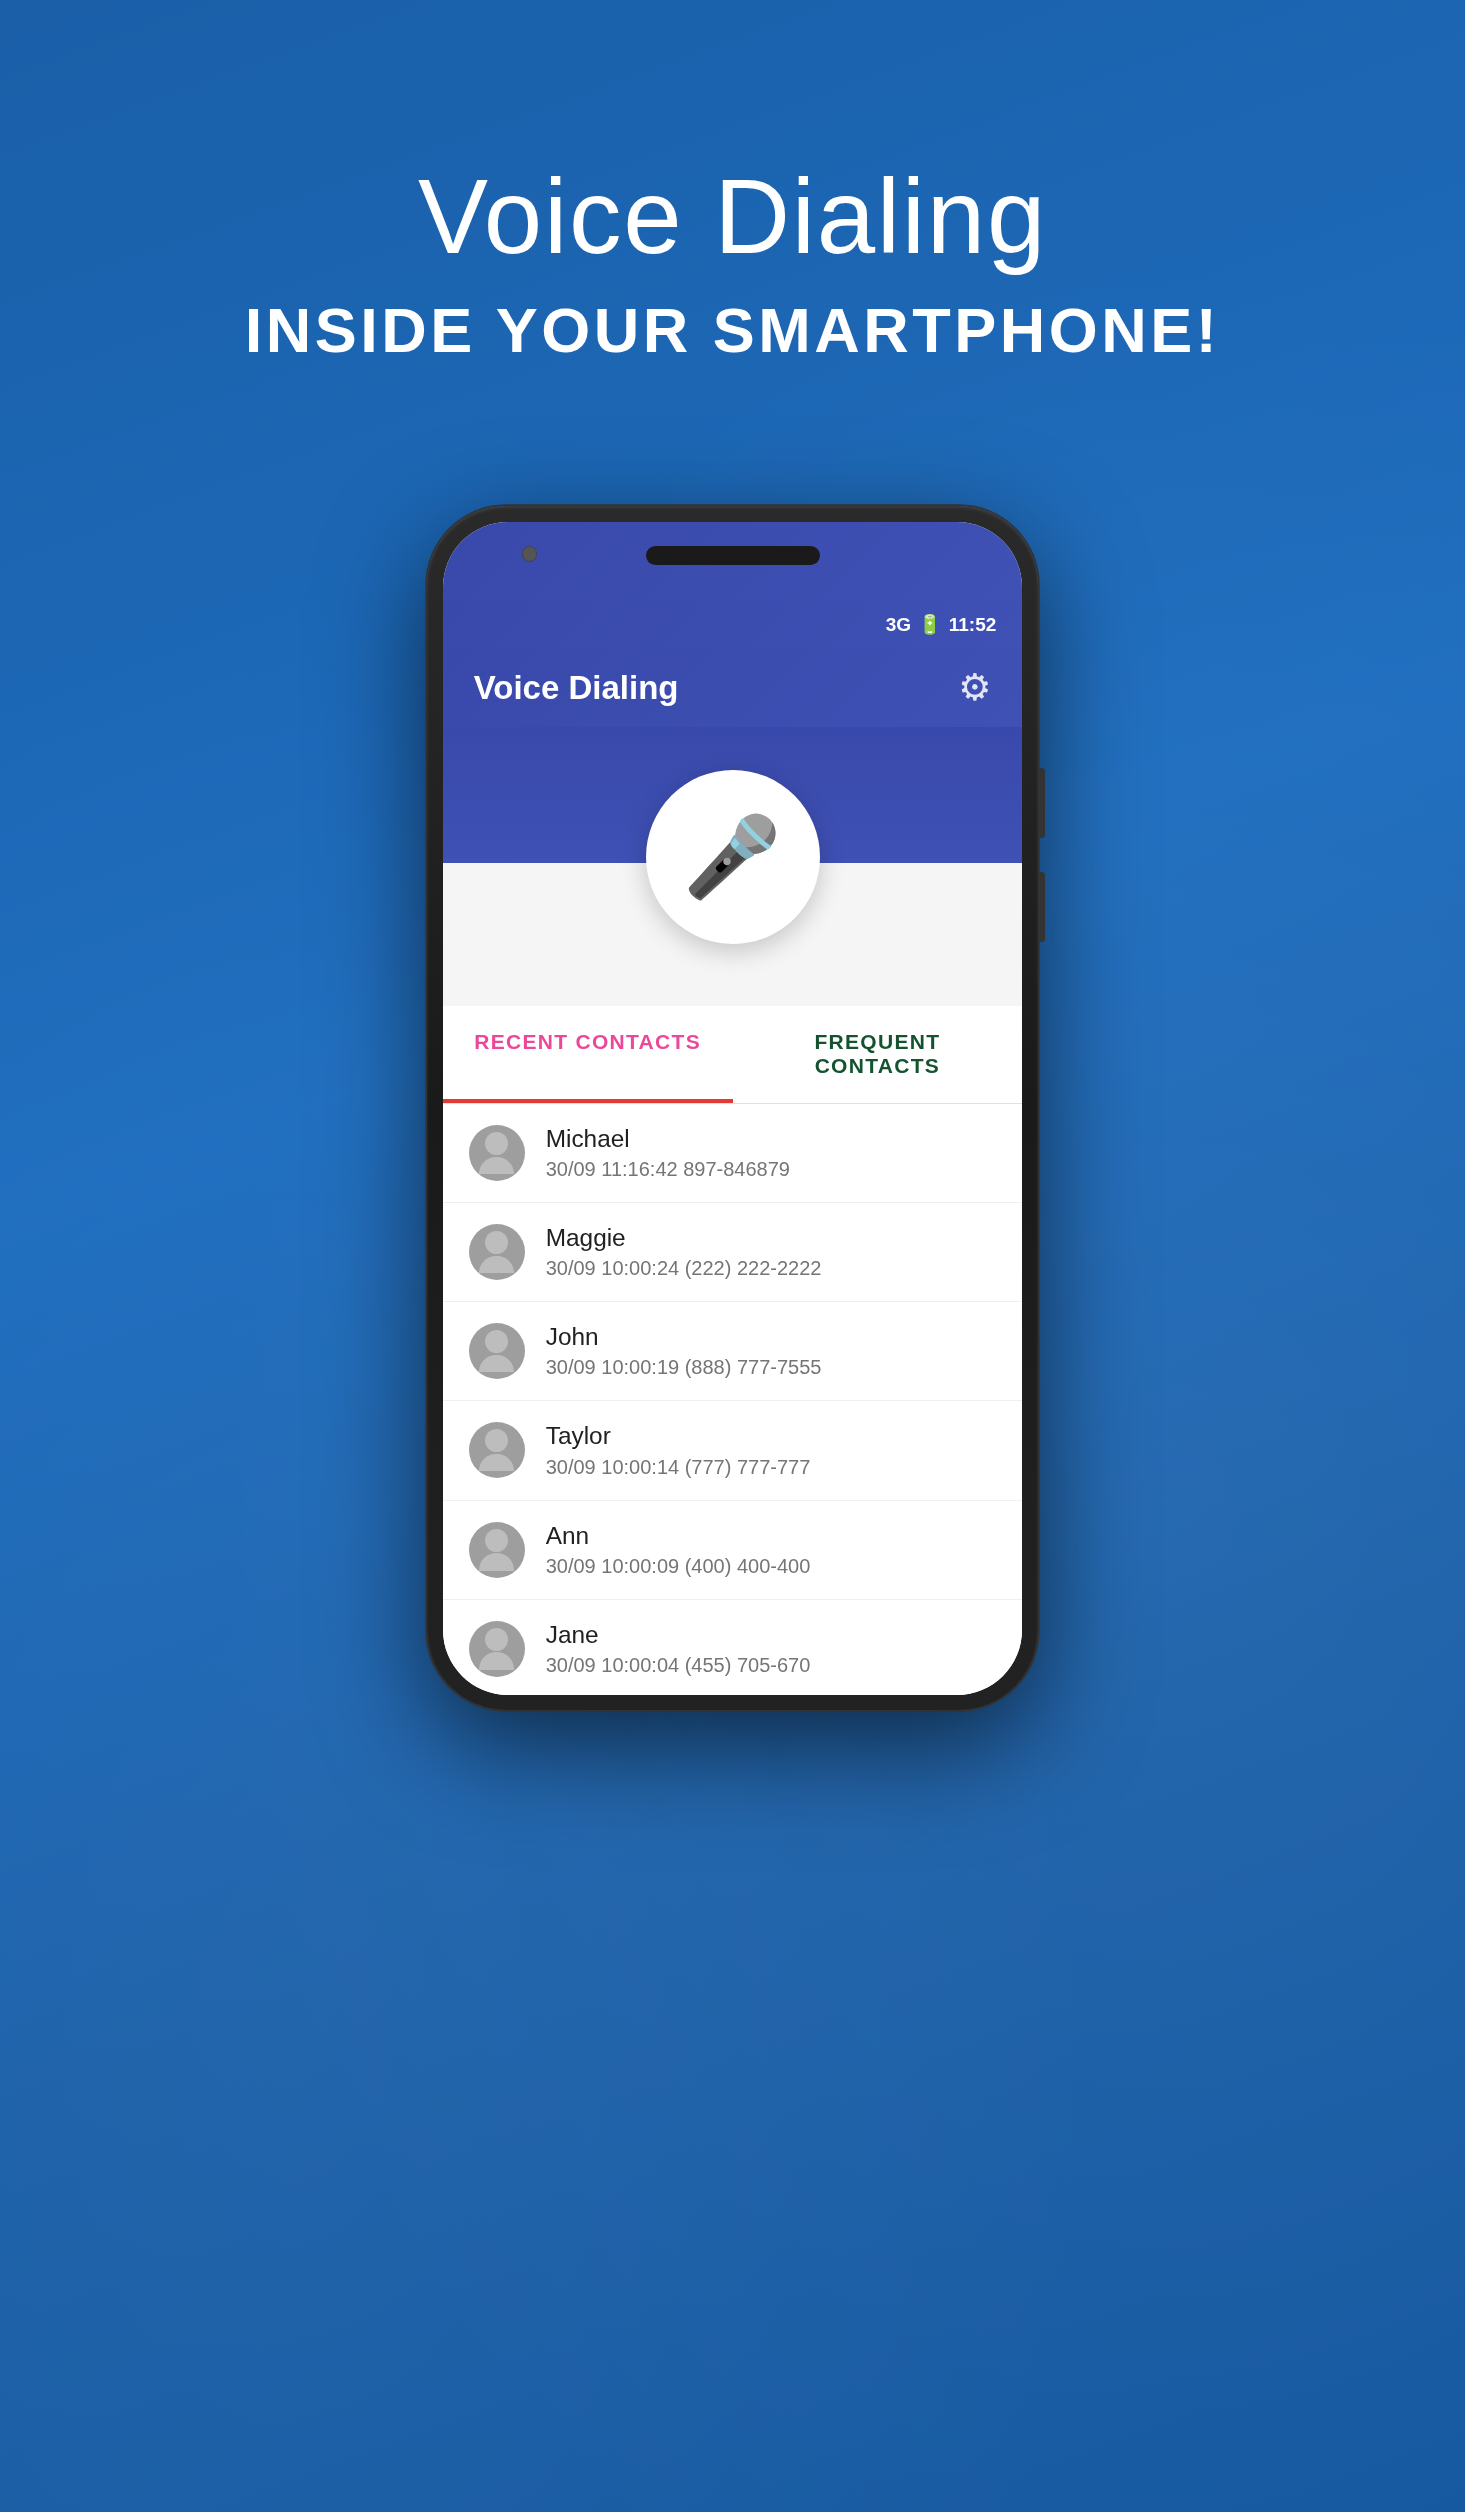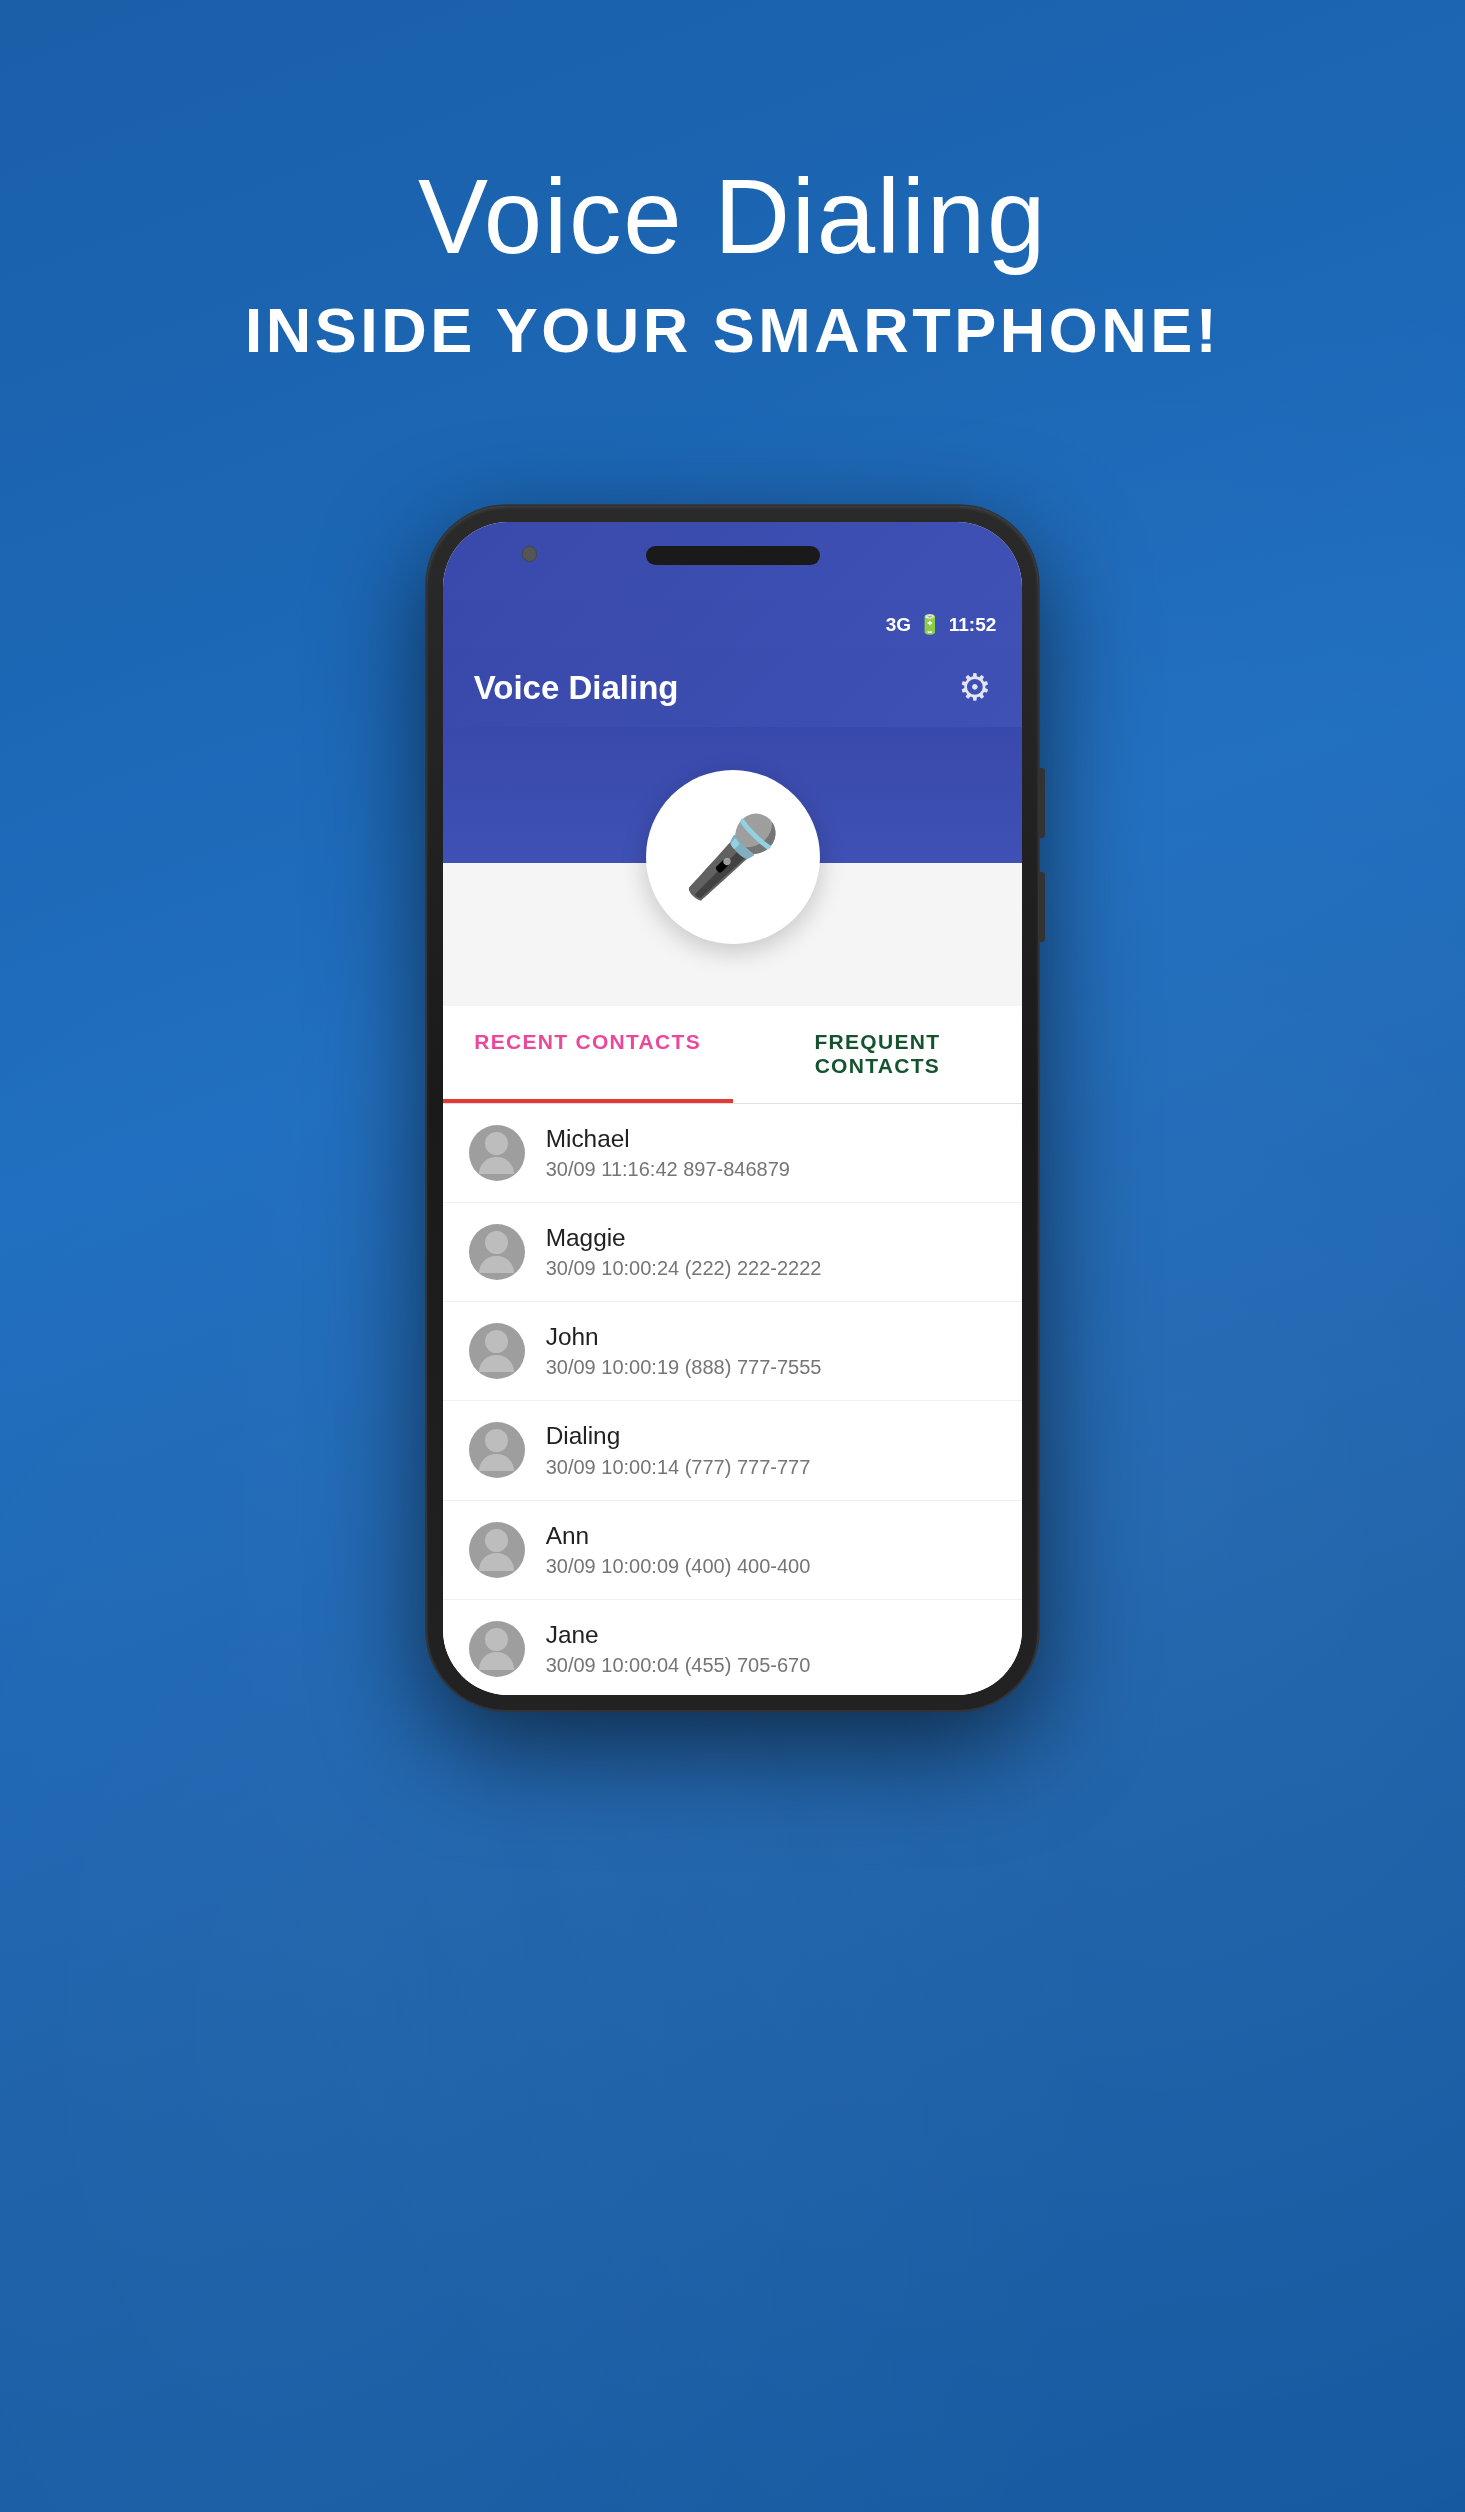--- a/index.html
+++ b/index.html
@@ -404,21 +404,21 @@
           </div>
 
           <div class="contact-item">
             <div class="contact-avatar">
               <div class="avatar-person">
                 <div class="avatar-head"></div>
                 <div class="avatar-body"></div>
               </div>
             </div>
             <div class="contact-info">
-              <div class="contact-name">Dialing</div>
+              <div class="contact-name">Taylor</div>
               <div class="contact-detail">30/09 10:00:14  (777) 777-777</div>
             </div>
           </div>
 
           <div class="contact-item">
             <div class="contact-avatar">
               <div class="avatar-person">
                 <div class="avatar-head"></div>
                 <div class="avatar-body"></div>
               </div>

